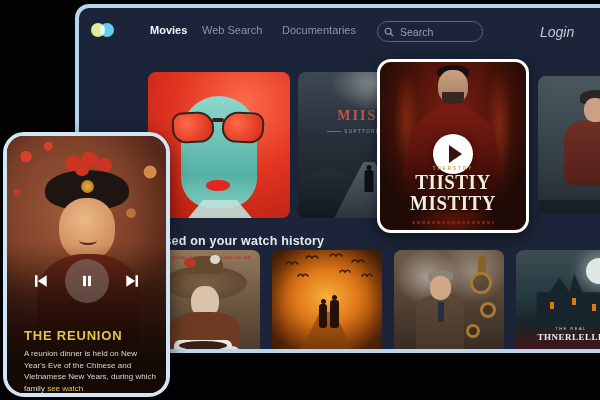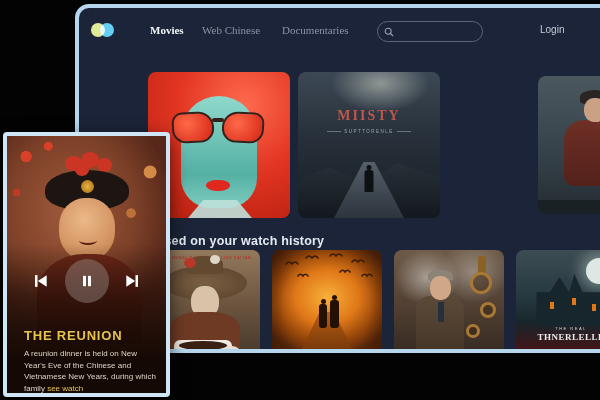--- a/index.html
+++ b/index.html
@@ -10,30 +10,30 @@
   
   .main-window{position:absolute;left:75px;top:4px;width:545px;height:349px;
     background:#1b2438;border:4px solid #b5d6ec;border-radius:14px;overflow:hidden;}
 
   
   .nav{position:absolute;left:0;top:0;width:100%;height:44px;}
   .logo{position:absolute;left:12px;top:15px;width:24px;height:14px;cursor:pointer;}
   .logo .c1,.logo .c2{position:absolute;width:14px;height:14px;border-radius:50%;mix-blend-mode:screen;}
   .logo .c1{left:0;background:#dbe878;}
   .logo .c2{left:9px;background:#52c6f0;}
-  .nav-item{position:absolute;top:16px;font-size:11px;color:#8b94a7;cursor:pointer;white-space:nowrap;font-family:Liberation Serif, serif;}
+  .nav-item{position:absolute;top:16px;font-size:11px;color:#8b94a7;cursor:pointer;white-space:nowrap;}
   .nav-item.active{color:#f2f5fa;font-weight:bold;}
   .nav-movies{left:71px;} .nav-web{left:123px;} .nav-docs{left:203px;}
   .search-box{position:absolute;left:298px;top:13px;width:106px;height:21px;
     border:1px solid #5b6578;border-radius:11px;display:flex;align-items:center;padding:0 6px;}
   .search-box svg{flex:0 0 auto;margin-right:4px;}
   .search-box input{flex:1;min-width:0;background:transparent;border:none;outline:none;
     color:#cfd6e2;font-size:10.5px;font-family:"Liberation Sans",sans-serif;}
   .search-box input::placeholder{color:#98a1b3;}
-  .login{position:absolute;left:461px;top:16px;font-size:10px;color:#c3cad7;cursor:pointer;}
+  .login{position:absolute;left:461px;top:16px;font-size:14px;color:#c3cad7;cursor:pointer;font-style:italic;}
 
   
   .poster{position:absolute;border-radius:8px;overflow:hidden;cursor:pointer;}
 
   
   .p-sunglasses{left:69px;top:64px;width:142px;height:146px;
     background:radial-gradient(circle at 68% 22%,#ff6a4e,#e23522 45%,#bf2313 85%);}
   .p-sunglasses .face{position:absolute;left:33px;top:24px;width:76px;height:112px;
     background:linear-gradient(#8fd8cc,#55b0a4 70%,#7fccc0);border-radius:38px 38px 30px 30px;}
   .p-sunglasses .lens{position:absolute;top:40px;width:42px;height:31px;border-radius:10px 16px 14px 14px;
@@ -156,21 +156,21 @@
   .p-haunted .w1{left:34px;top:52px;} .p-haunted .w2{left:56px;top:48px;} .p-haunted .w3{left:76px;top:54px;}
   .p-haunted .person{position:absolute;left:50%;bottom:2px;width:10px;height:22px;transform:translateX(-50%);
     background:#2a0608;border-radius:4px 4px 0 0;}
   .haunted-kicker{position:absolute;left:0;top:76px;width:100%;text-align:center;font-size:4px;
     letter-spacing:1.5px;color:#cfd8d4;}
   .haunted-title{position:absolute;left:0;top:82px;width:100%;text-align:center;
     font-family:"Liberation Serif",serif;font-size:9px;letter-spacing:.5px;color:#e8ecea;font-weight:bold;}
 
   
   .player-card{position:absolute;left:3px;top:132px;width:167px;height:265px;z-index:20;
-    border:4px solid #cfe6f6;border-radius:4px;overflow:hidden;background:#2a130c;
+    border:4px solid #cfe6f6;border-radius:21px;overflow:hidden;background:#2a130c;
     box-shadow:0 6px 18px rgba(0,0,0,.6);}
   .card-photo{position:absolute;inset:0;
     background:
       radial-gradient(circle 9px at 12% 8%,#d8402a 60%,rgba(216,64,42,0) 65%),
       radial-gradient(circle 7px at 26% 4%,#d8402a 60%,rgba(216,64,42,0) 65%),
       radial-gradient(circle 6px at 6% 22%,#c23a24 60%,rgba(194,58,36,0) 65%),
       radial-gradient(circle 11px at 90% 14%,rgba(240,160,80,.8) 55%,rgba(240,160,80,0) 62%),
       radial-gradient(circle 8px at 78% 30%,rgba(240,150,70,.55) 55%,rgba(240,150,70,0) 65%),
       radial-gradient(ellipse 120px 140px at 40% 30%,#a05a3c,#7c4028 55%,#57281a 85%),
       linear-gradient(#6e3426,#3a1a10);}
@@ -207,27 +207,28 @@
 <div id="stage">
 
   <div class="main-window">
 
     <div class="nav">
       <div class="logo">
         <span class="c1"></span>
         <span class="c2"></span>
       </div>
       <span class="nav-item nav-movies active">Movies</span>
-      <span class="nav-item nav-web">Web Chinese</span>
+      <span class="nav-item nav-web">Web Search</span>
       <span class="nav-item nav-docs">Documentaries</span>
       <div class="search-box">
         <svg width="10" height="10" viewBox="0 0 12 12">
           <circle cx="5" cy="5" r="3.6" fill="none" stroke="#98a1b3" stroke-width="1.3"></circle>
           <line x1="7.8" y1="7.8" x2="11" y2="11" stroke="#98a1b3" stroke-width="1.3"></line>
         </svg>
+        <input type="text" placeholder="Search" style="">
       </div>
       <span class="login">Login</span>
     </div>
 
     <div class="poster p-sunglasses">
       <div class="face"></div>
       <div class="lens l"></div>
       <div class="lens r"></div>
       <div class="bridge"></div>
       <div class="lips"></div>
@@ -244,20 +245,32 @@
 
     <div class="poster p-sitting">
       <div class="floor"></div>
       <div class="hood"></div>
       <div class="body"></div>
       <div class="hair"></div>
       <div class="head"></div>
 
     </div>
 
+    <div class="poster p-featured">
+      <div class="flames"></div>
+      <div class="suit"></div>
+      <div class="hair"></div>
+      <div class="head"></div>
+      <div class="beard"></div>
+      <div class="play-button"></div>
+      <div class="featured-kicker">THERSTOY</div>
+      <div class="featured-title ft1">TIISTIY</div>
+      <div class="featured-title ft2">MISTITY</div>
+      <div class="featured-credits"></div>
+    </div>
 
     <div class="section-heading">Based on your watch history</div>
 
     <div class="poster row2-poster p-tea">
       <div class="tea-top-text">MIND KUNAL DHRI NEFYIN LUIG CAI IAE</div>
       <div class="hat"></div>
       <div class="hat-top"></div>
       <div class="flower"></div>
       <div class="flower2"></div>
       <div class="face"></div>

